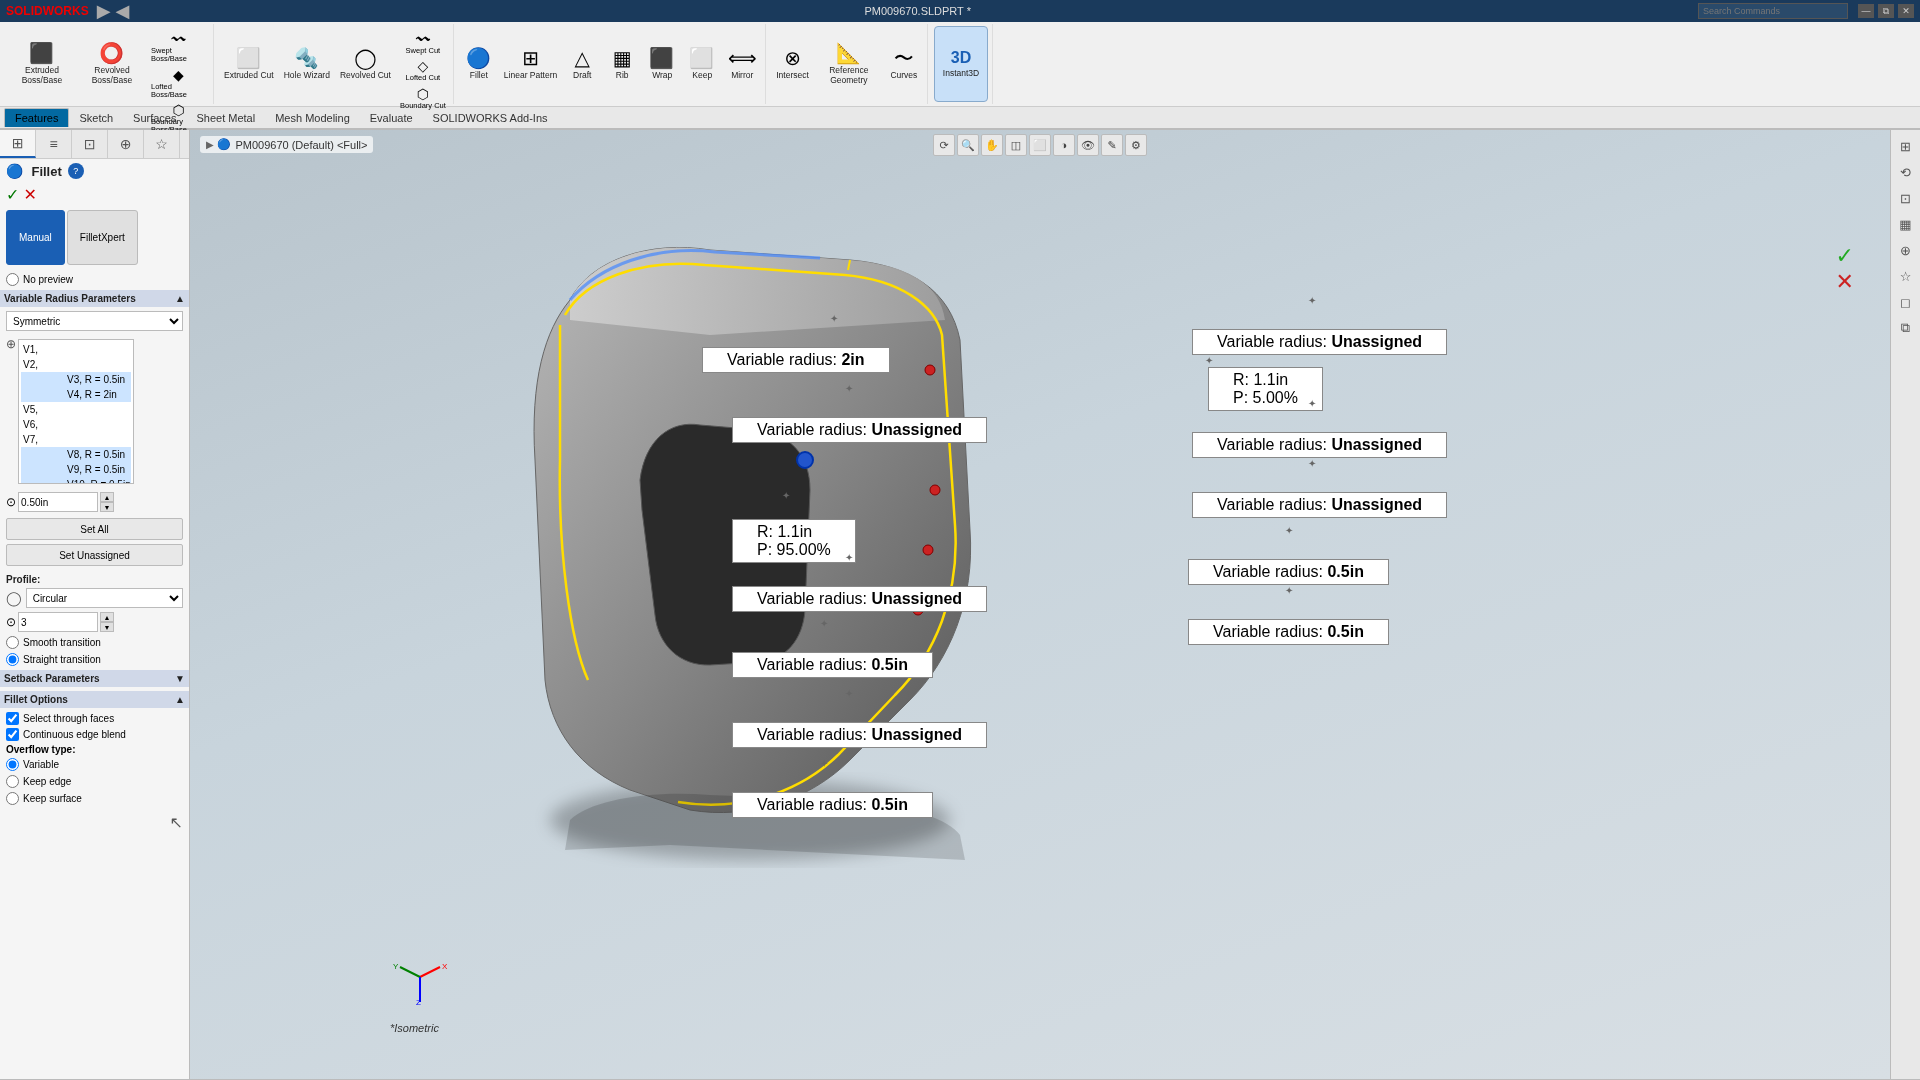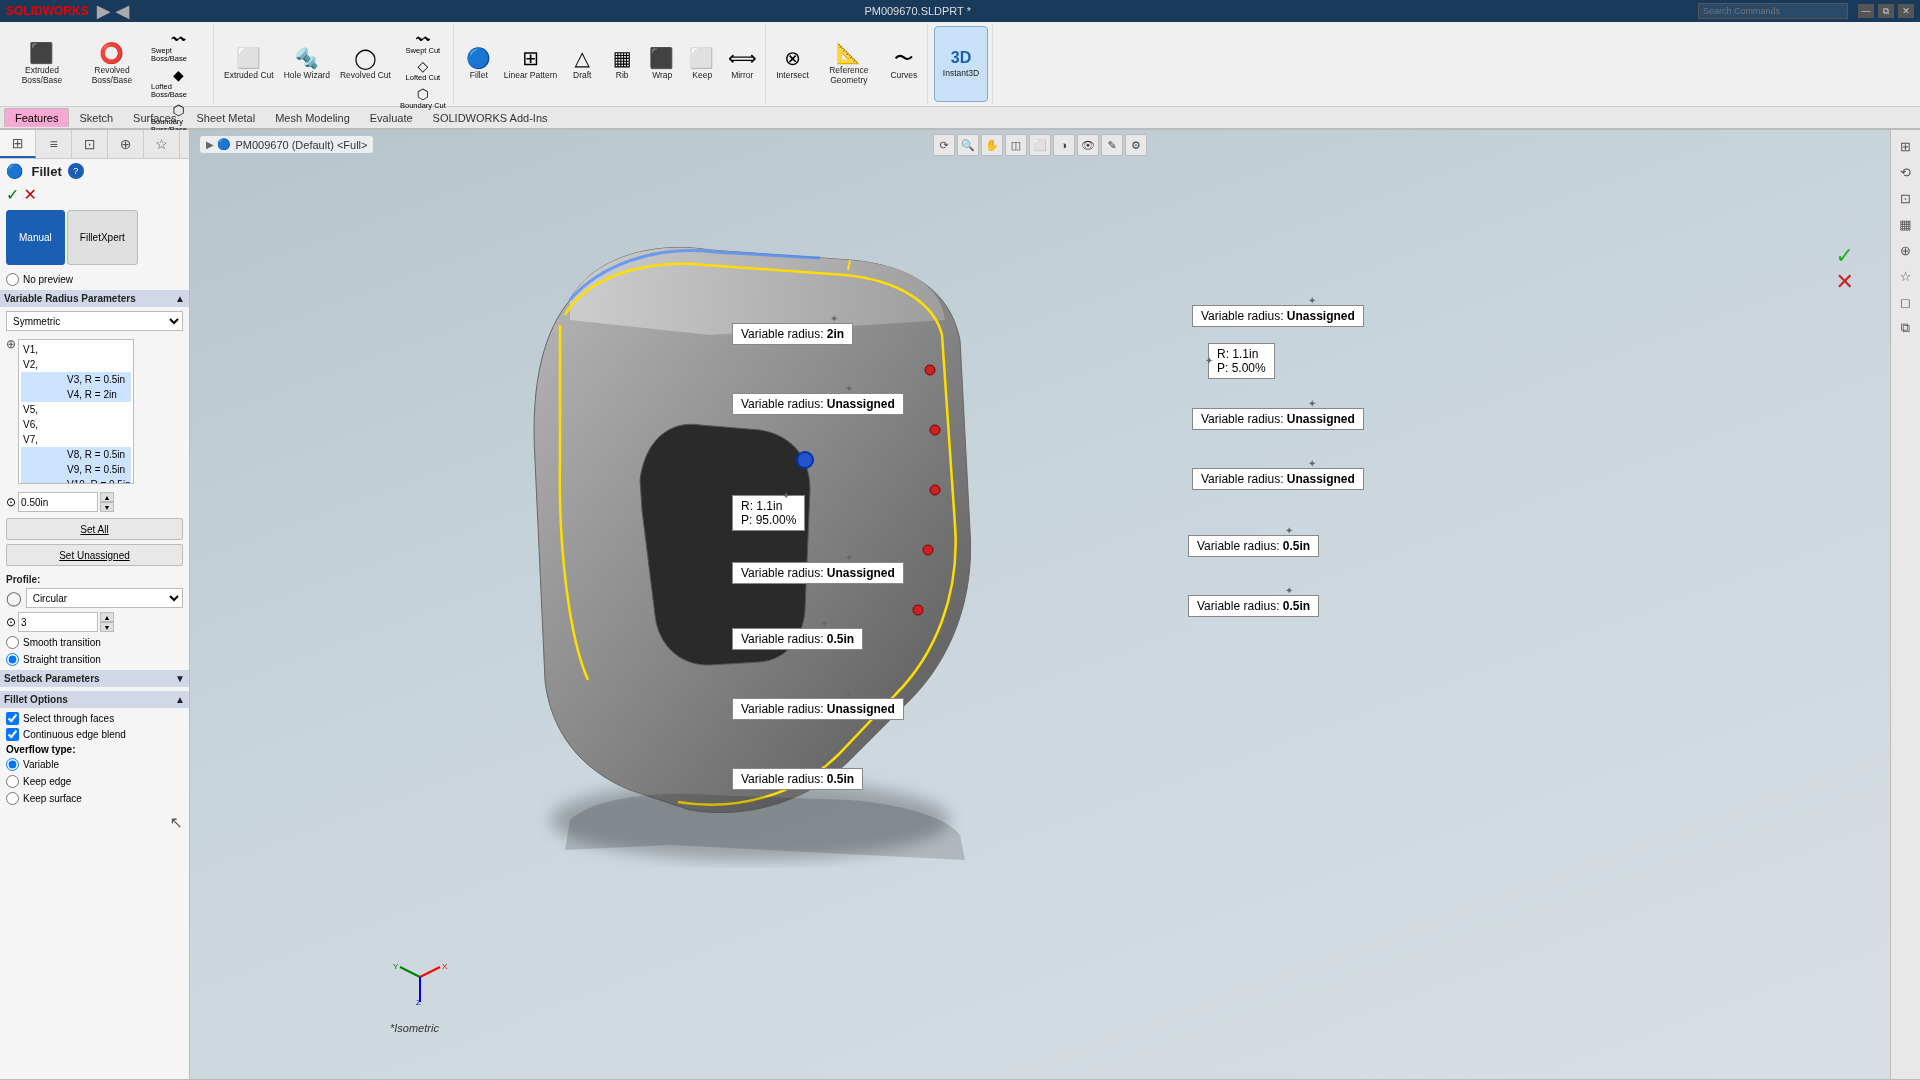--- a/index.html
+++ b/index.html
@@ -20,21 +20,21 @@
     .ribbon-btn .icon { font-size: 20px; line-height: 1; }
     .ribbon-btn .label { font-size: 8.5px; text-align: center; color: #222; margin-top: 2px; max-width: 60px; line-height: 1.2; }
     .ribbon-btn-small { display: flex; flex-direction: column; align-items: center; cursor: pointer; padding: 1px 3px; border-radius: 2px; font-size: 8px; }
     .ribbon-btn-small .icon { font-size: 14px; }
     .ribbon-btn-small .label { font-size: 7.5px; text-align: left; max-width: 55px; line-height: 1.1; }
     .ribbon-col { display: flex; flex-direction: column; justify-content: space-around; height: 100%; gap: 1px; }
 
     
     #tabs-row { display: flex; align-items: center; height: 22px; background: #e8e8e8; border-bottom: 1px solid #bbb; padding: 0 4px; }
     .tab { padding: 3px 10px; cursor: pointer; font-size: 11px; border-radius: 2px 2px 0 0; color: #333; }
-    .tab.active { background: #f9a8d4; border: 1px solid #bbb; border-bottom: none; color: #000; }
+    .tab.active { background: #0369a1; border: 1px solid #bbb; border-bottom: none; color: #000; }
     .view-btn { width: 22px; height: 22px; background: #e8e8e8; border: 1px solid #bbb; border-radius: 2px; cursor: pointer; display: flex; align-items: center; justify-content: center; font-size: 11px; color: #444; }
 
     
     #main { display: flex; width: 1920px; height: calc(1080px - 109px - 22px); }
 
     
     #left-panel { width: 190px; background: #f5f5f5; border-right: 1px solid #bbb; display: flex; flex-direction: column; overflow: hidden; flex-shrink: 0; }
     #panel-tabs { display: flex; border-bottom: 1px solid #ccc; background: #e8e8e8; }
     .panel-tab { width: 36px; height: 28px; display: flex; align-items: center; justify-content: center; cursor: pointer; font-size: 14px; color: #555; border-right: 1px solid #ccc; }
     .panel-tab.active { background: #f5f5f5; border-bottom: 2px solid #1a5fb4; }
@@ -58,33 +58,33 @@
     .dropdown-row { display: flex; align-items: center; gap: 4px; margin: 4px 0; }
     .dropdown-select { flex: 1; height: 20px; border: 1px solid #bbb; background: white; font-size: 10px; padding: 0 2px; }
 
     .vertex-list { border: 1px solid #bbb; background: white; height: 145px; overflow-y: auto; margin: 4px 0; padding: 2px; font-size: 10px; line-height: 1.5; }
     .vertex-list .v-item { padding-left: 2px; }
     .vertex-list .v-item.highlighted { background: #cce4ff; padding-left: 46px; }
     .spin-input { border: 1px solid #bbb; height: 20px; width: 80px; padding: 0 2px; font-size: 10px; }
     .spin-arrows { display: flex; flex-direction: column; }
     .spin-arrow { width: 14px; height: 10px; background: #e0e0e0; border: 1px solid #bbb; cursor: pointer; font-size: 7px; display: flex; align-items: center; justify-content: center; }
 
-    .full-btn { width: 100%; height: 22px; border: 1px solid #bbb; background: #e8e8e8; cursor: pointer; font-size: 10px; border-radius: 2px; margin: 2px 0; text-decoration: underline; }
+    .full-btn { width: 100%; height: 22px; border: 1px solid #bbb; background: #e8e8e8; cursor: pointer; font-size: 10px; border-radius: 2px; margin: 2px 0; }
 
     .checkbox-row { display: flex; align-items: center; gap: 4px; margin: 3px 0; font-size: 10px; }
     .checkbox-row input { margin: 0; }
 
     
     #viewport { flex: 1; position: relative; background: linear-gradient(160deg, #b8c4cc 0%, #c8d4dc 40%, #d8dfe4 100%); overflow: hidden; }
 
     
     #breadcrumb { position: absolute; top: 6px; left: 10px; display: flex; align-items: center; gap: 4px; font-size: 11px; color: #333; background: rgba(255,255,255,0.7); padding: 2px 6px; border-radius: 3px; }
 
     
-    .callout { position: absolute; background: white; border: 1px solid #888; padding: 3px 8px; font-size: 12px; white-space: nowrap; cursor: pointer; }
+    .callout { position: absolute; background: white; border: 1px solid #888; padding: 3px 24px; font-size: 16px; white-space: nowrap; cursor: pointer; margin-top: 24px; }
     .callout-star { position: absolute; color: #666; font-size: 10px; }
 
     
     #model-svg { position: absolute; top: 50px; left: 180px; width: 800px; height: 700px; }
 
     
     #triad { position: absolute; bottom: 70px; left: 200px; }
     #model-tabs { height: 20px; background: #d8d8d8; border-top: 1px solid #bbb; display: flex; align-items: center; }
 
     
@@ -456,21 +456,21 @@
       <circle cx="565" cy="310" r="5" fill="#cc2222" stroke="#800000" stroke-width="1"></circle>
       <circle cx="558" cy="370" r="5" fill="#cc2222" stroke="#800000" stroke-width="1"></circle>
       <circle cx="548" cy="430" r="5" fill="#cc2222" stroke="#800000" stroke-width="1"></circle>
 
       <circle cx="435" cy="280" r="8" fill="#2255cc" stroke="#0033aa" stroke-width="2"></circle>
 
       <path d="M 200 640 C 220 660, 280 670, 340 665 L 480 660 C 540 655, 580 640, 590 625
                L 595 600 L 300 615 L 195 610 Z" fill="rgba(0,0,0,0.15)" transform="scale(1,-1) translate(0,-1280)"></path>
     </svg>
 
-    <div class="callout" style="top:193px;left:542px;">
+    <div class="callout" style="top:193px;left:512px;">
       <span>Variable radius: </span><span style="font-weight:bold;">2in</span>
     </div>
     <div class="callout-star" style="top:183px;left:640px;">✦</div>
 
     <div class="callout" style="top:263px;left:542px;">
       <span>Variable radius: </span><span style="font-weight:bold;">Unassigned</span>
     </div>
     <div class="callout-star" style="top:253px;left:655px;">✦</div>
 
     <div class="callout" style="top:365px;left:542px;">

